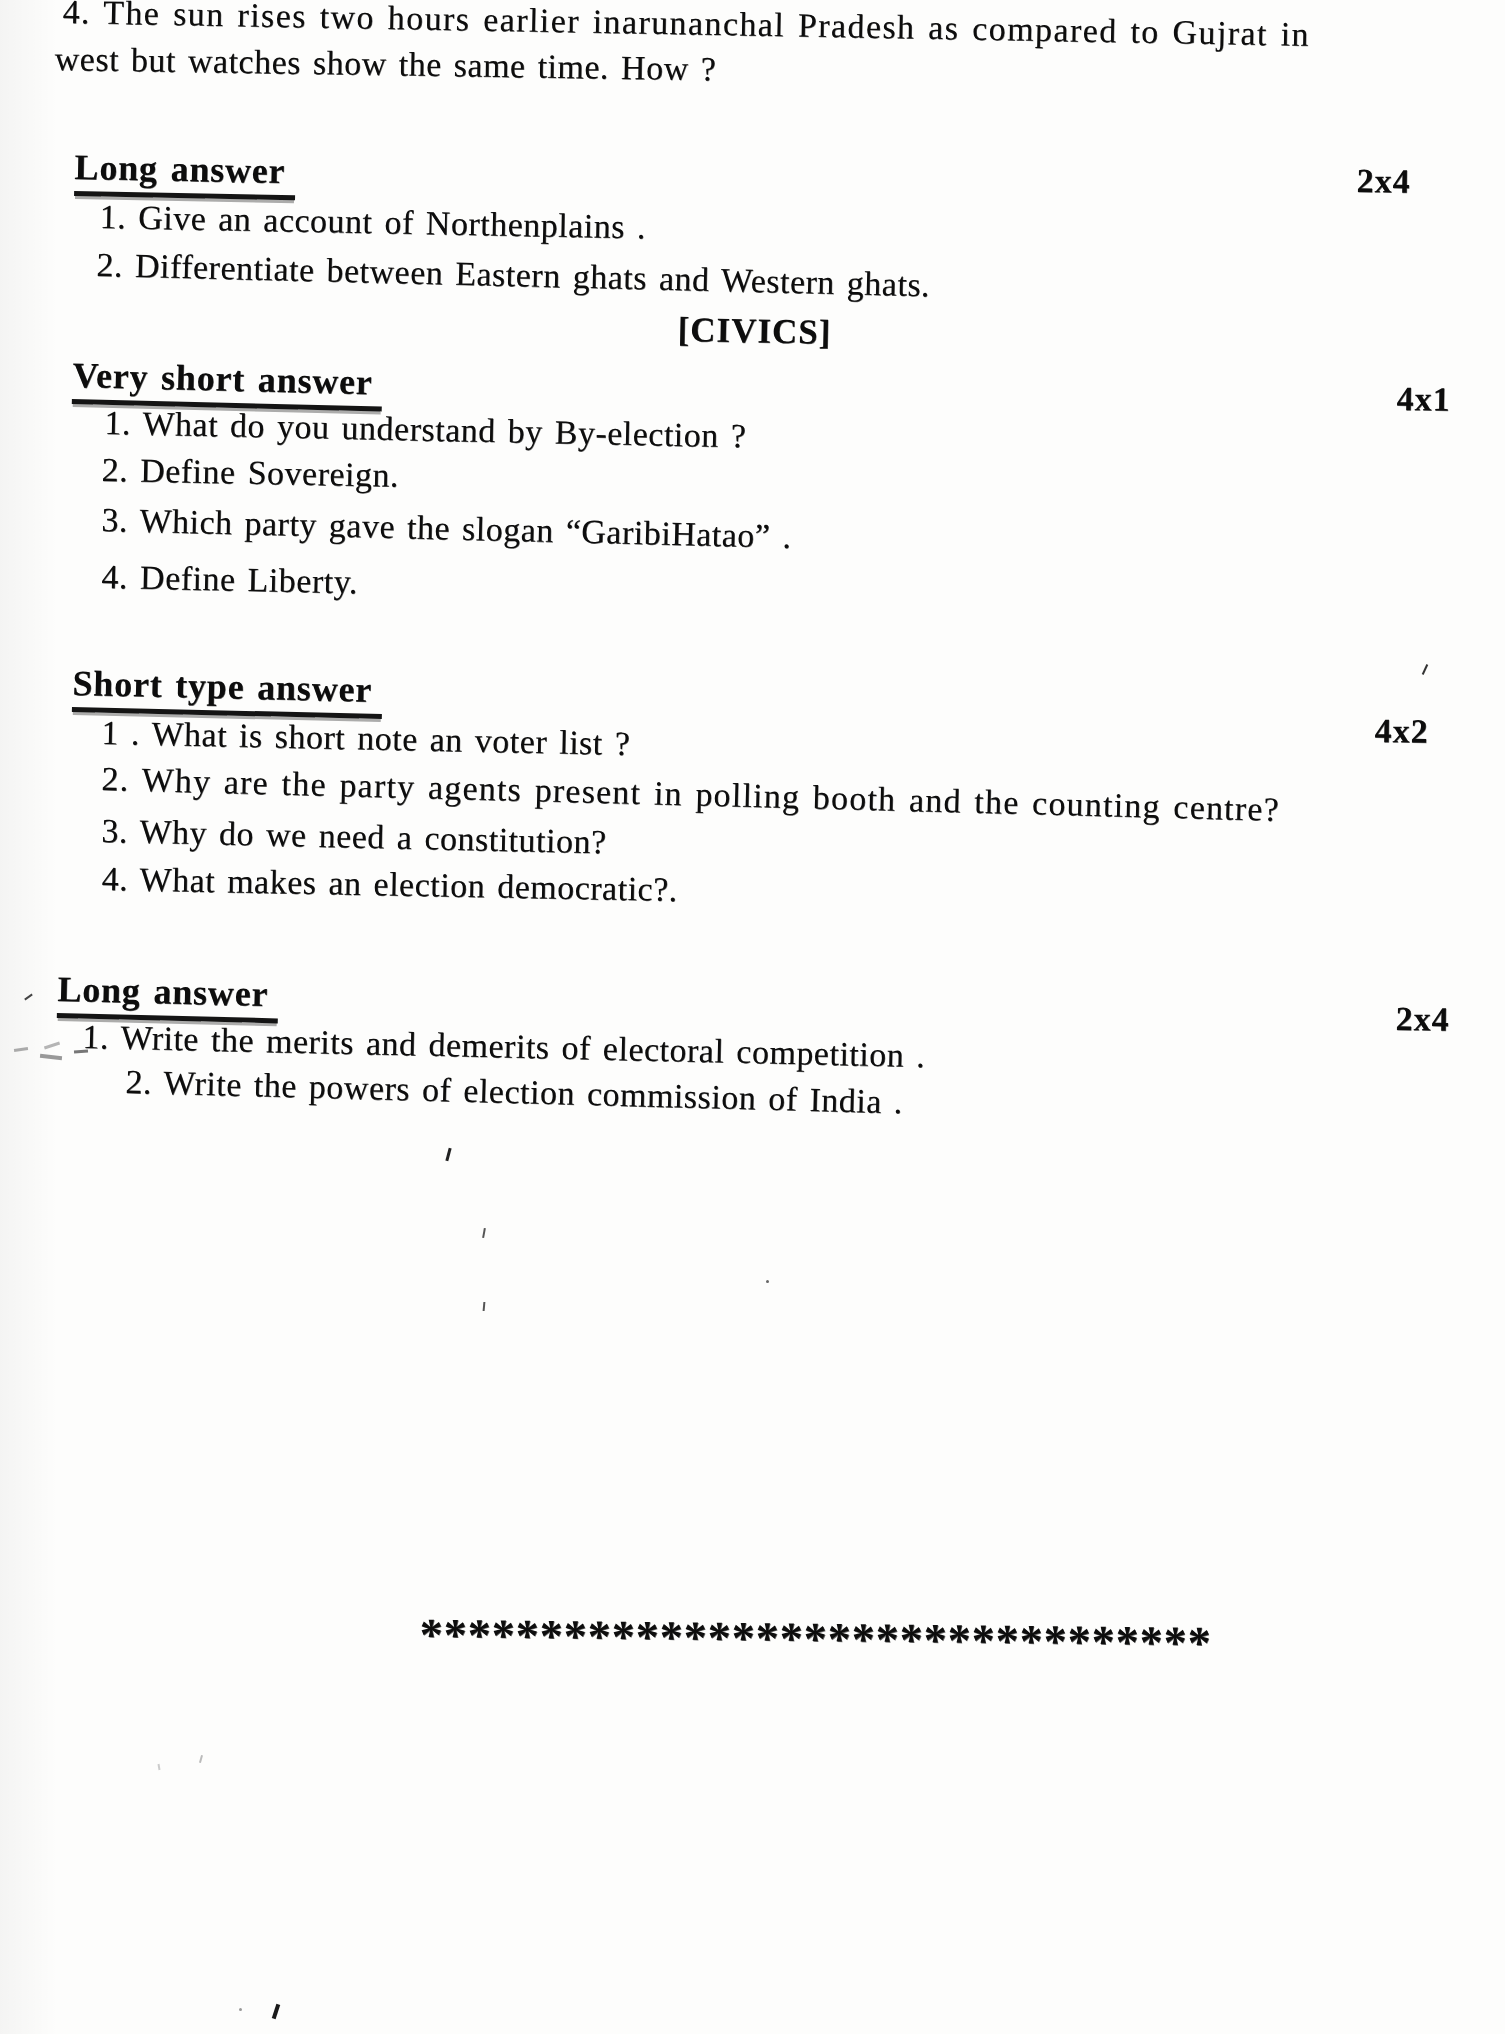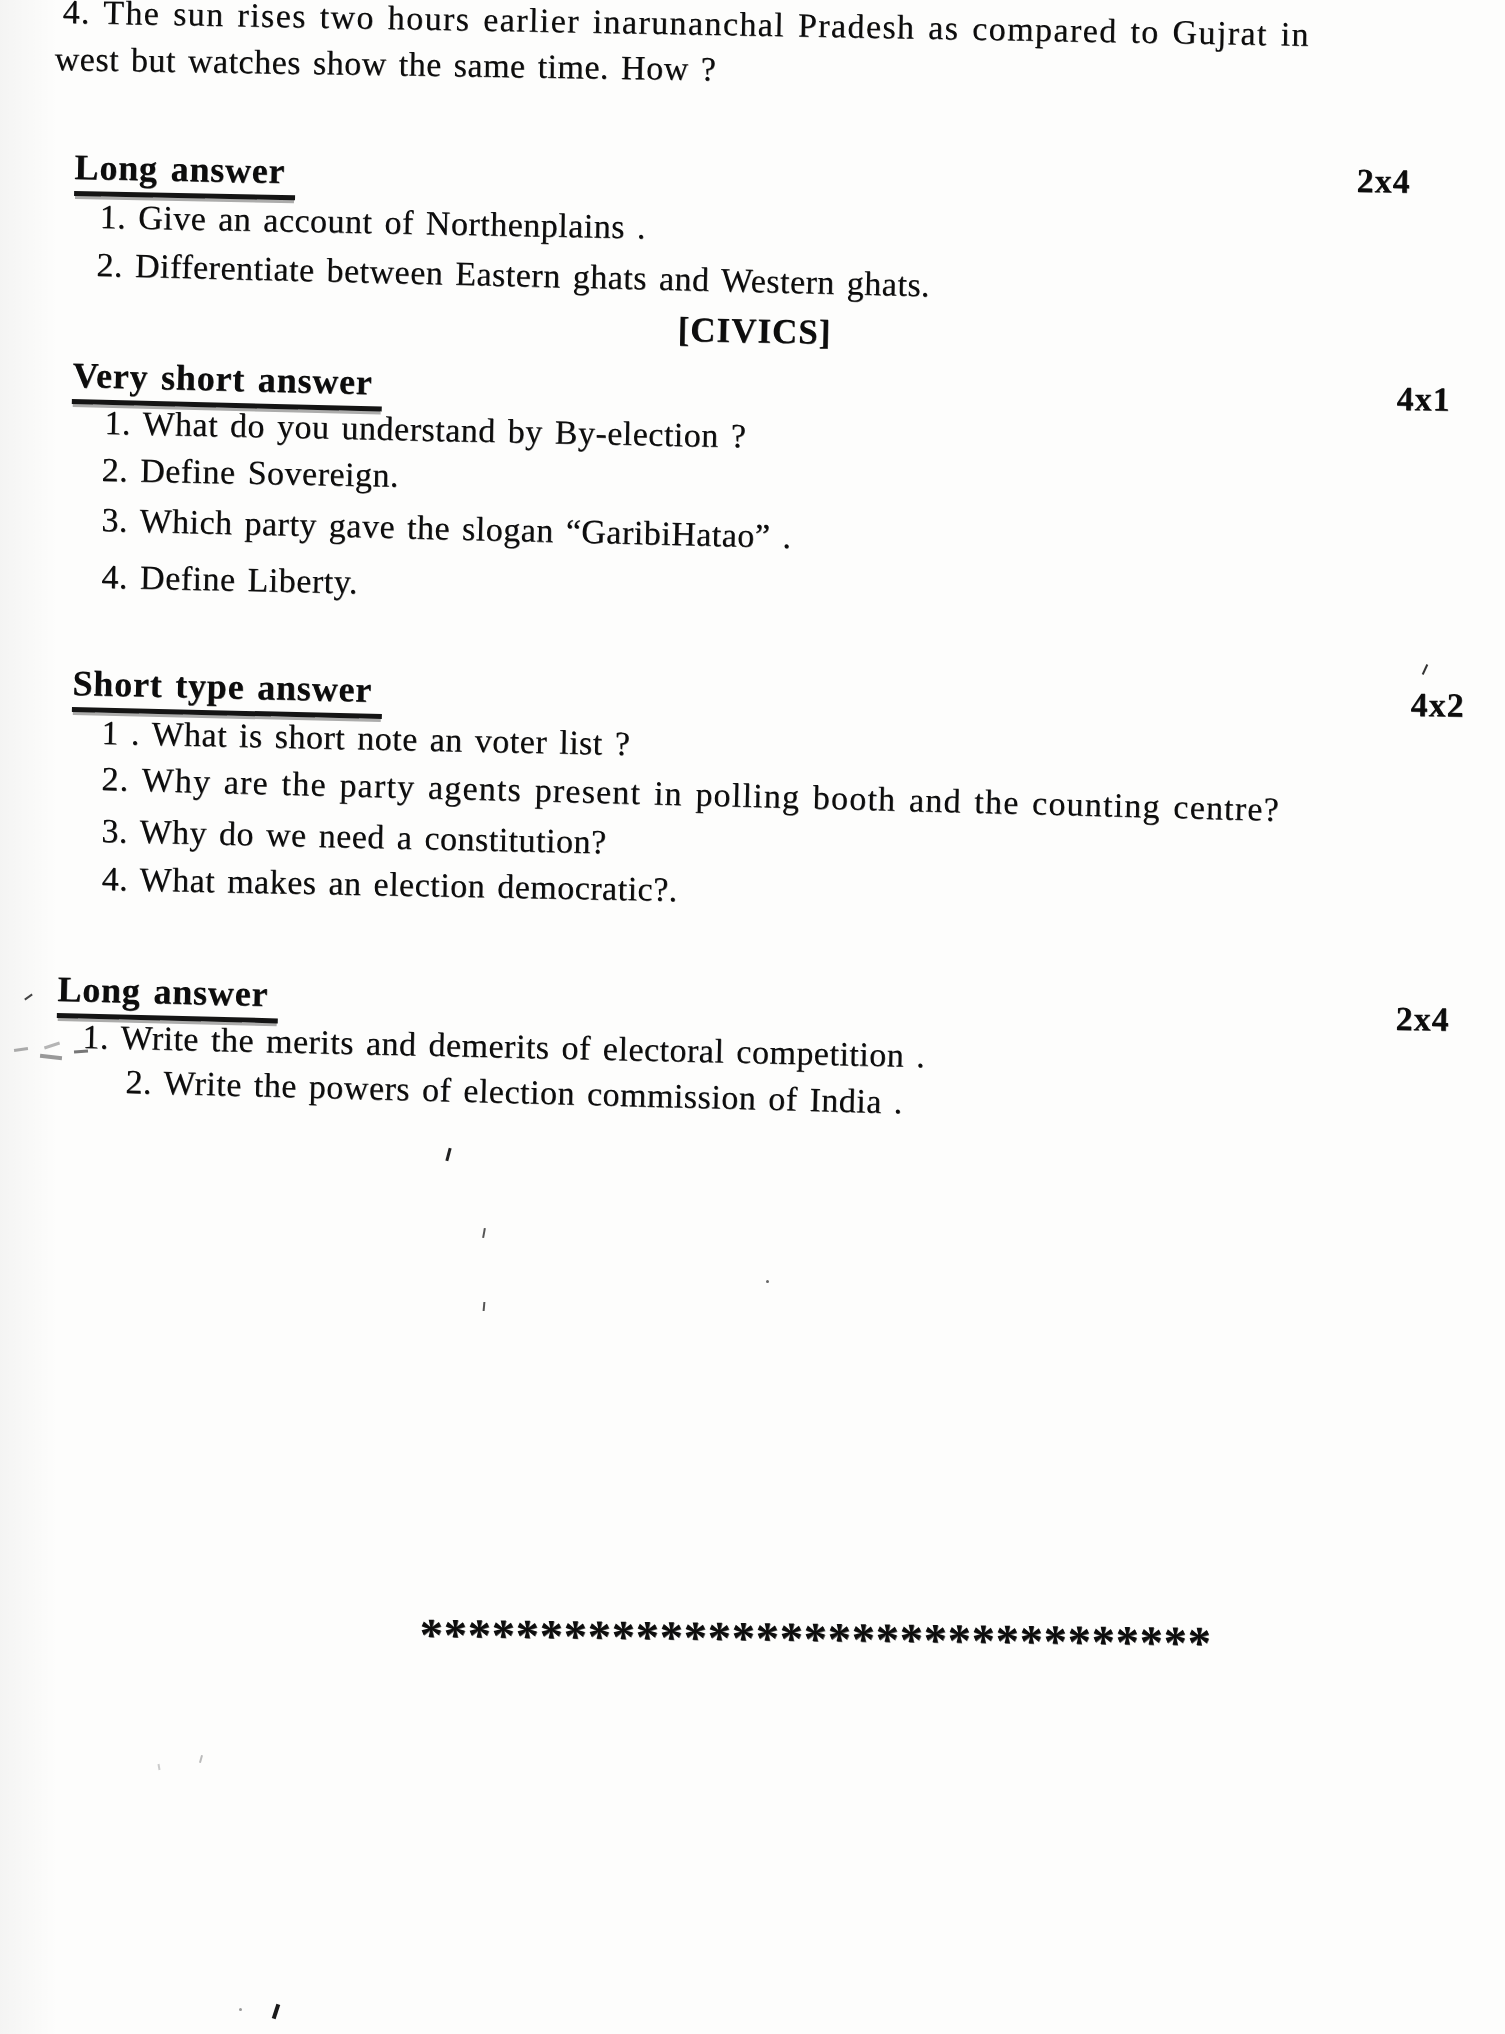--- a/index.html
+++ b/index.html
@@ -74,21 +74,21 @@
   <div class="line subject" style="left:678px; top:310px; transform:rotate(1.1deg);">[CIVICS]</div>
 
   <div class="line heading" style="left:73px; top:354px; transform:rotate(1.4deg);">Very short answer</div>
   <div class="line marks" style="left:1362px; top:380px; transform:rotate(0.8deg);margin-left:35px;">4x1</div>
   <div class="line" style="left:105px; top:404px; transform:rotate(1.2deg);">1. What do you understand by By-election ?</div>
   <div class="line" style="left:102px; top:451px; transform:rotate(1.1deg);">2. Define Sovereign.</div>
   <div class="line" style="left:102px; top:501px; transform:rotate(1.4deg);">3. Which party gave the slogan “GaribiHatao” .</div>
   <div class="line" style="left:102px; top:558px; transform:rotate(1.2deg);">4. Define Liberty.</div>
 
   <div class="line heading" style="left:73px; top:662px; transform:rotate(1.3deg);">Short type answer</div>
-  <div class="line marks" style="left:1375px; top:686px; transform:rotate(0.8deg);margin-left:36px;">4x2</div>
+  <div class="line marks" style="left:1375px; top:712px; transform:rotate(0.8deg);">4x2</div>
   <div class="line" style="left:102px; top:714px; transform:rotate(1.2deg);">1 . What is short note an voter list ?</div>
   <div class="line wider" style="left:102px; top:760px; transform:rotate(1.5deg);">2. Why are the party agents present in polling booth and the counting centre?</div>
   <div class="line" style="left:102px; top:812px; transform:rotate(1.3deg);">3. Why do we need a constitution?</div>
   <div class="line" style="left:102px; top:860px; transform:rotate(1.1deg);">4. What makes an election democratic?.</div>
 
   <div class="line heading" style="left:58px; top:968px; transform:rotate(1.4deg);">Long answer</div>
   <div class="line marks" style="left:1396px; top:1000px; transform:rotate(0.8deg);">2x4</div>
   <div class="line" style="left:83px; top:1018px; transform:rotate(1.3deg);">1. Write the merits and demerits of electoral competition .</div>
   <div class="line" style="left:126px; top:1063px; transform:rotate(1.5deg);">2. Write the powers of election commission of India .</div>
 

